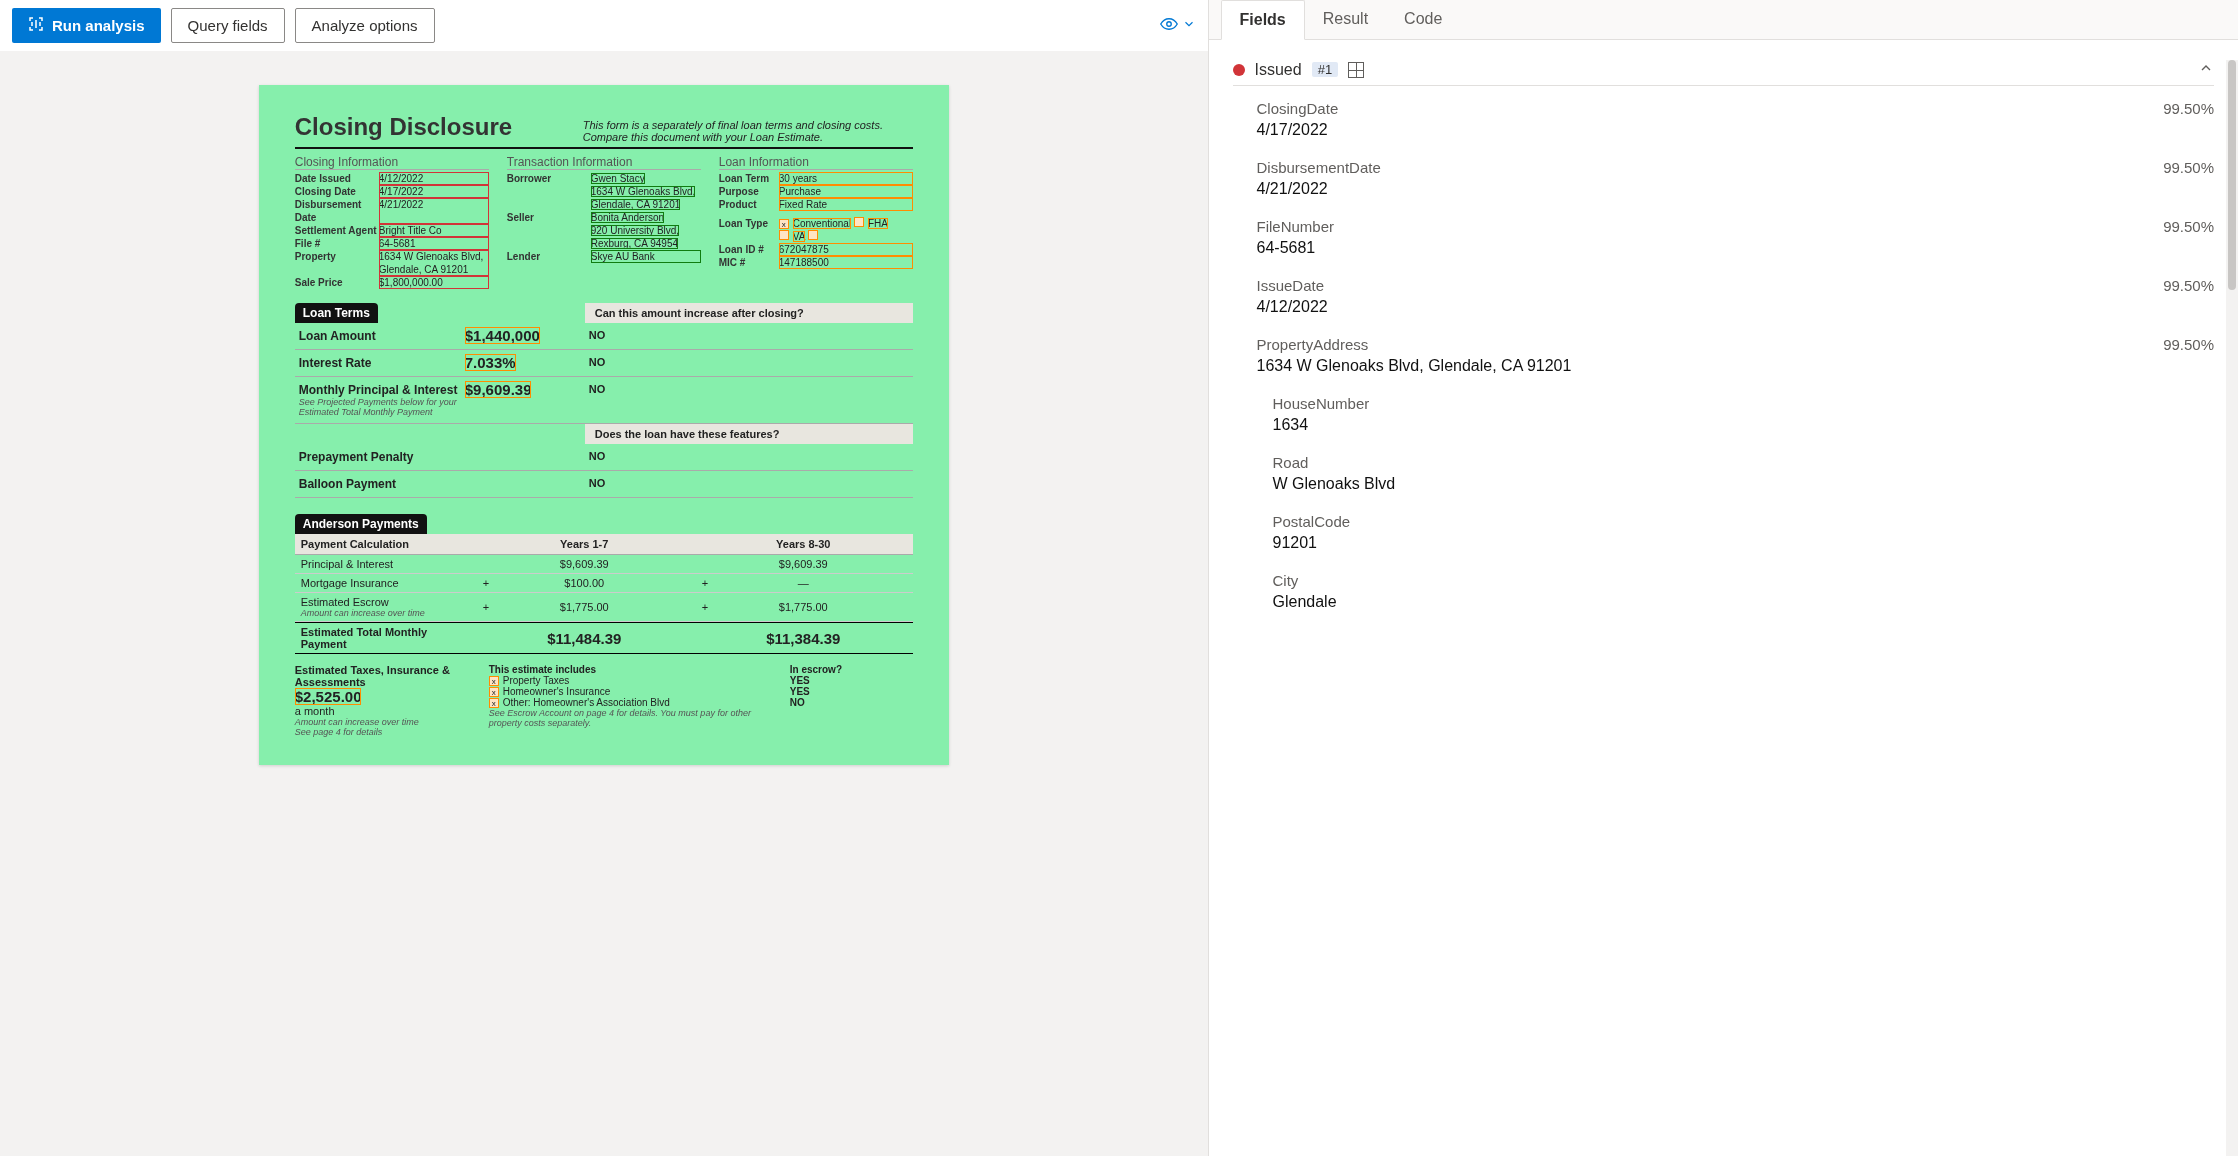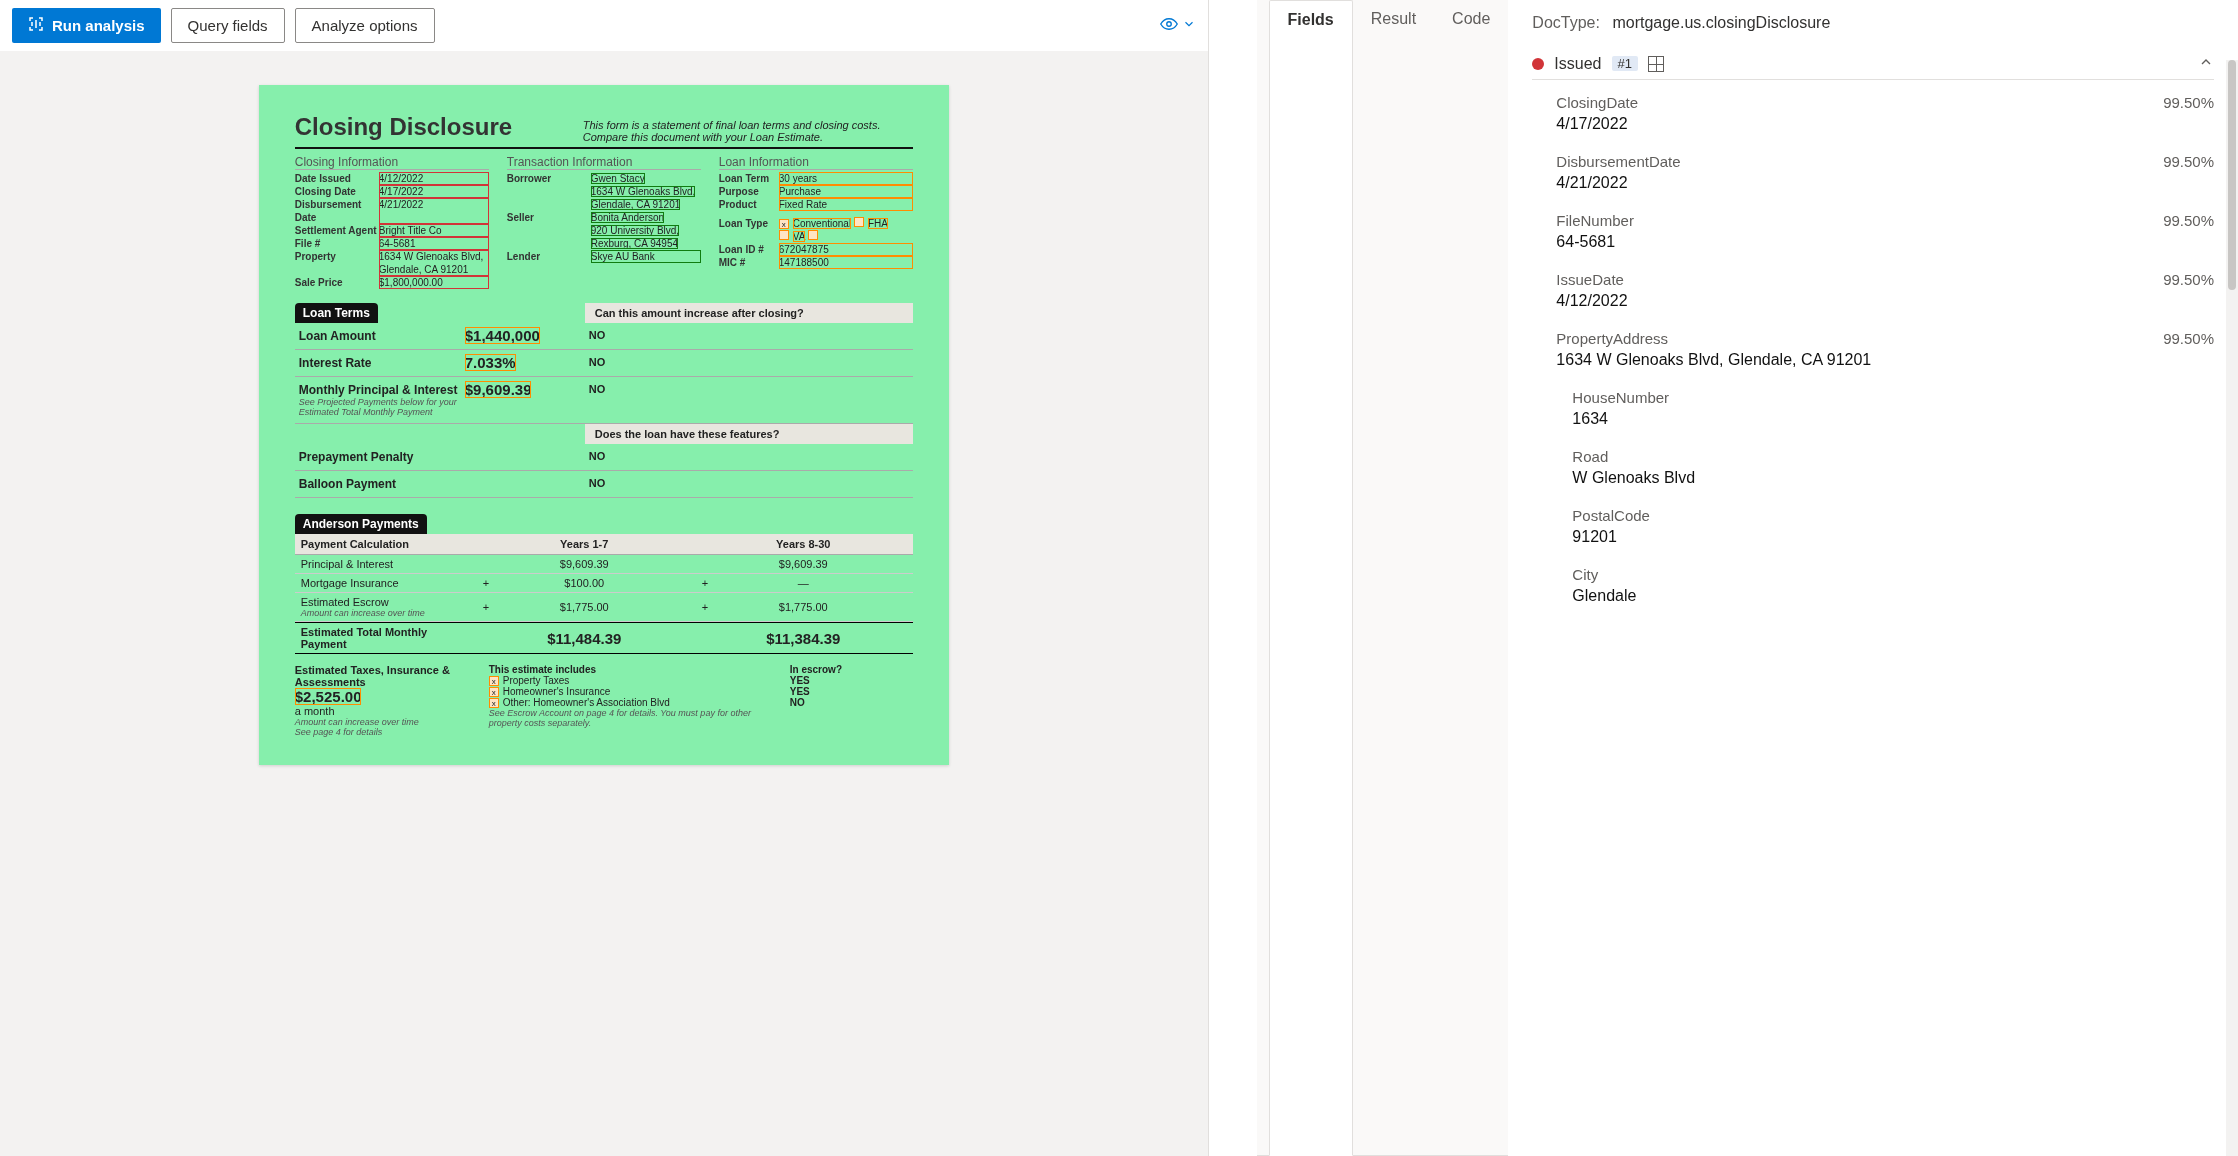--- a/index.html
+++ b/index.html
@@ -46,21 +46,21 @@
 .plus { position: absolute; left: 8px; }
 .est-row { font-weight: 700; border-top: 1px solid #000; border-bottom: 1px solid #000; }
 .est-includes { display: flex; margin-top: 10px; gap: 14px; }
 .est-col1 { flex: 0 0 180px; }
 .est-col2 { flex: 1.4; font-size: 10px; }
 .est-col3 { flex: 0.6; font-size: 10px; font-weight: 700; }
 .check { display: inline-block; width: 10px; height: 10px; border: 1px solid #ff8c00; background: #ffe4c4; font-size: 8px; line-height: 10px; text-align: center; margin-right: 4px; }
 .est-amount { font-weight: 700; font-size: 15px; }
 
 
-.right-pane { flex: 1; display: flex; flex-direction: row; background: #404040; margin-left: 48px; }
+.right-pane { flex: 1; display: flex; flex-direction: column; background: #404040; }
 .tabs { display: flex; gap: 0; border-bottom: 1px solid #e1dfdd; background: #faf9f8; padding-left: 12px; }
 .tab { padding: 10px 18px; font-size: 16px; color: #605e5c; cursor: pointer; border-top-left-radius: 2px; border-top-right-radius: 2px; }
 .tab.active { background: #fff; color: #323130; font-weight: 600; border: 1px solid #e1dfdd; border-bottom-color: #fff; margin-bottom: -1px; }
 .right-body { flex: 1; overflow: auto; padding: 14px 24px; background: #fff; }
 .doctype-row { font-size: 16px; margin-bottom: 16px; }
 .doctype-label { color: #605e5c; margin-right: 8px; }
 .section-header { display: flex; align-items: center; gap: 10px; padding: 6px 0; border-bottom: 1px solid #e1dfdd; cursor: pointer; }
 .dot { width: 12px; height: 12px; border-radius: 50%; background: #d13438; }
 .section-title { font-size: 16px; }
 .badge { background: #e1e9f5; color: #323130; padding: 0 6px; font-size: 13px; border-radius: 2px; }
@@ -105,21 +105,21 @@
       <span><svg width="14" height="14" viewBox="0 0 24 24" fill="none" stroke="#0078d4" stroke-width="2">
             <path d="M6 9l6 6 6-6"></path>
           </svg></span>
     </div>
   </div>
 
   <div class="doc-viewer">
     <div class="page">
       <div class="header-row">
         <h1>Closing Disclosure</h1>
-        <div class="header-note">This form is a statement of final loan terms and closing costs. Compare this document with your Loan Estimate.</div>
+        <div class="header-note">This form is a separately of final loan terms and closing costs. Compare this document with your Loan Estimate.</div>
       </div>
 
       <div class="info-grid">
         <div class="info-col">
           <div class="info-col-title">Closing  Information</div>
           <div class="info-row">
               <span class="info-label">Date Issued</span>
               <span class="info-val hl-red">4/12/2022</span>
             </div>
           <div class="info-row">
@@ -281,24 +281,20 @@
   </div>
 </div>
 
 <div class="right-pane">
   <div class="tabs">
     <div class="tab active">Fields</div>
     <div class="tab">Result</div>
     <div class="tab">Code</div>
   </div>
   <div class="right-body">
-    <div class="doctype-row">
-      <span class="doctype-label">DocType:</span>
-      <span>mortgage.us.closingDisclosure</span>
-    </div>
     <div class="section-header">
       <span class="dot"></span>
       <span class="section-title">Issued</span>
       <span class="badge">#1</span>
       <span class="grid-icon"></span>
       <span class="chev"><svg width="16" height="16" viewBox="0 0 24 24" fill="none" stroke="#605e5c" stroke-width="2">
             <path d="M6 15l6-6 6 6"></path>
           </svg></span>
     </div>
     <div class="field-list">

